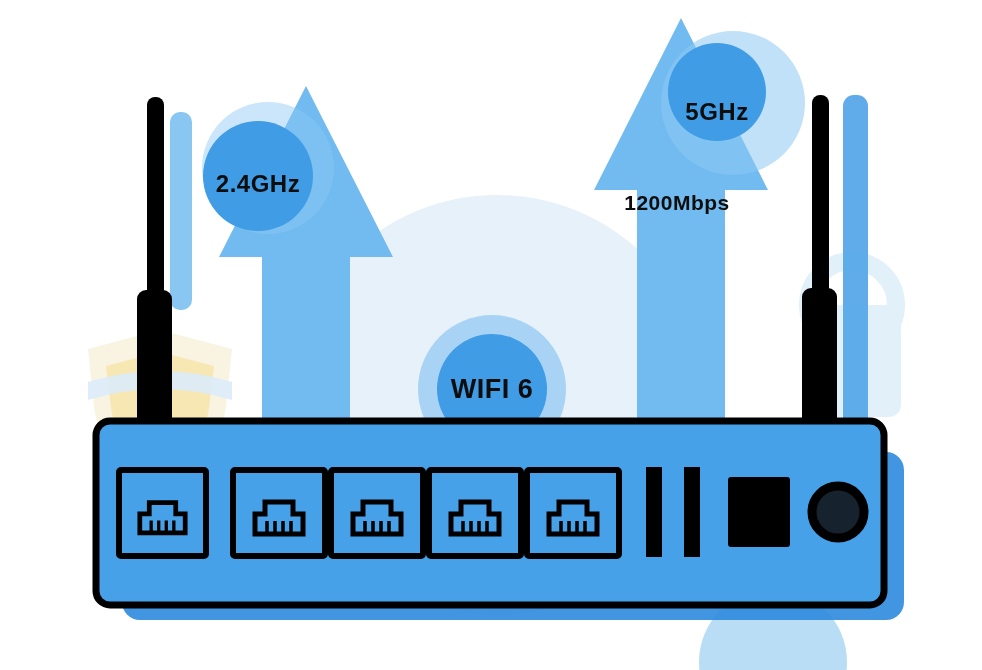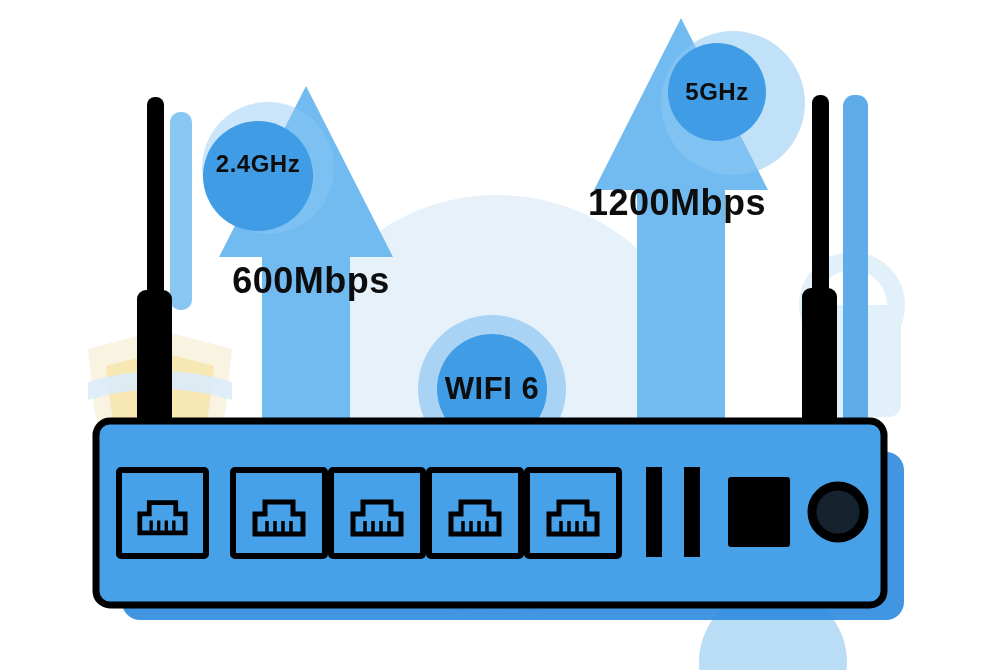--- a/index.html
+++ b/index.html
@@ -14,23 +14,23 @@
   .label{
     position:absolute;
     transform:translate(-50%,-50%);
     color:#0d0d0d;
     white-space:nowrap;
     font-family:"Liberation Sans",sans-serif;
     font-weight:600;
     letter-spacing:0.5px;
     user-select:none;
   }
-  .band-label{font-size:24px;}
-  .speed-label{font-size:36px;}
-  .wifi-label{font-size:31px;}
+  .band-label{font-size:24px;margin-top:20px;}
+  .speed-label{font-size:21px;}
+  .wifi-label{font-size:27px;}
 </style>
 </head>
 <body>
 
 <div id="stage">
 
   <svg width="982" height="670" viewBox="0 0 982 670">
     <defs>
       <symbol id="rj45" viewBox="0 0 92 86">
         <path d="M22 64 V44 H32 V32 H60 V44 H70 V64 Z" fill="none" stroke="#000" stroke-width="5"></path>
@@ -119,18 +119,17 @@
     </g>
 
     <rect x="728" y="477" width="62" height="70" rx="3" fill="#000"></rect>
 
     <g>
       <circle cx="838" cy="512" r="26" fill="#16222e" stroke="#000" stroke-width="9"></circle>
     </g>
   </svg>
 
   <div class="label band-label" style="left:258px;top:164px;">2.4GHz</div>
-  <div class="label speed-label" style="left:311px;top:281px;">600Mbps</div>
   <div class="label band-label" style="left:717px;top:92px;">5GHz</div>
   <div class="label speed-label" style="left:677px;top:203px;">1200Mbps</div>
   <div class="label wifi-label" style="left:492px;top:389px;">WIFI 6</div>
 
 </div>
 
 </body></html>

